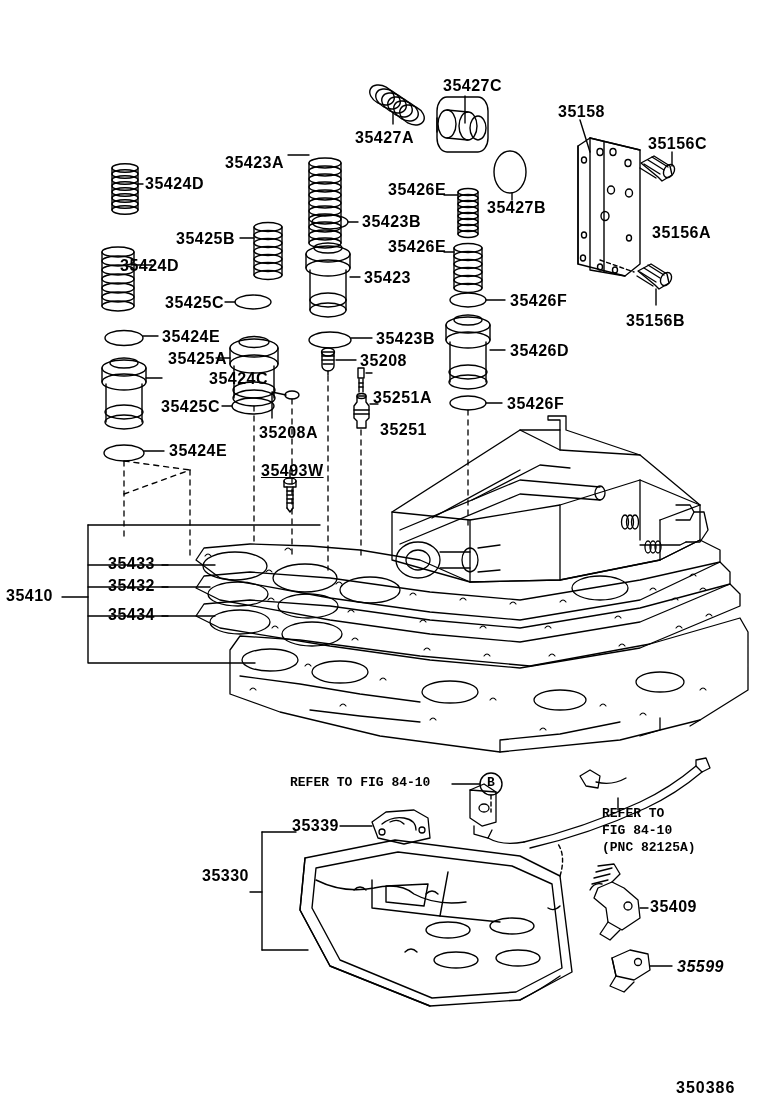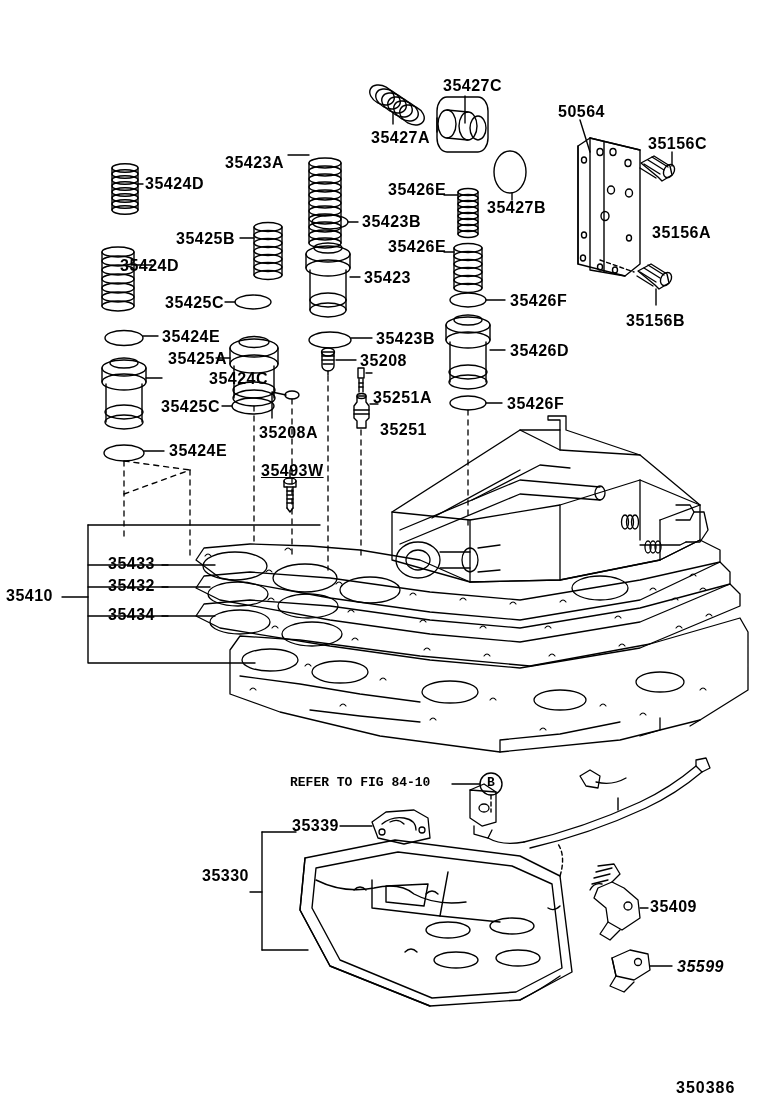--- a/index.html
+++ b/index.html
@@ -533,23 +533,23 @@
       </g>
       <line x1="650" y1="966" x2="672" y2="966"></line>
 
       <path d="M560 876 q6 -20 -2 -32" stroke-dasharray="4 3"></path>
 
     </g>
   </svg>
 
   <div class="lbl" style="left:145px;top:176px;">35424D</div>
   <div class="lbl" style="left:225px;top:146px;margin-top:9px;">35423A</div>
-  <div class="lbl" style="left:371px;top:130px;">35427A</div>
+  <div class="lbl" style="left:355px;top:130px;">35427A</div>
   <div class="lbl" style="left:443px;top:78px;">35427C</div>
-  <div class="lbl" style="left:558px;top:104px;">50564</div>
+  <div class="lbl" style="left:558px;top:104px;">35158</div>
   <div class="lbl" style="left:648px;top:136px;">35156C</div>
   <div class="lbl" style="left:176px;top:231px;">35425B</div>
   <div class="lbl" style="left:120px;top:258px;">35424D</div>
   <div class="lbl" style="left:362px;top:214px;">35423B</div>
   <div class="lbl" style="left:388px;top:182px;">35426E</div>
   <div class="lbl" style="left:487px;top:200px;">35427B</div>
   <div class="lbl" style="left:388px;top:239px;">35426E</div>
   <div class="lbl" style="left:652px;top:225px;">35156A</div>
   <div class="lbl" style="left:364px;top:270px;">35423</div>
   <div class="lbl" style="left:165px;top:295px;">35425C</div>
@@ -572,16 +572,19 @@
   <div class="lbl" style="left:108px;top:578px;">35432</div>
   <div class="lbl" style="left:6px;top:588px;">35410</div>
   <div class="lbl" style="left:108px;top:607px;">35434</div>
   <div class="lbl" style="left:292px;top:818px;">35339</div>
   <div class="lbl" style="left:202px;top:868px;">35330</div>
   <div class="lbl" style="left:650px;top:899px;">35409</div>
   <div class="lbl" style="left:677px;top:959px;font-style:italic;">35599</div>
 
   <div class="lbl ref" style="left:290px;top:776px;">REFER TO FIG 84-10</div>
   <div class="lbl ref" style="left:487px;top:776px;">B</div>
+  <div class="lbl ref multi" style="left:602px;top:806px;">REFER TO
+FIG 84-10
+(PNC 82125A)</div>
 
   <div class="lbl fig" style="left:676px;top:1080px;">350386</div>
 
 </div>
 
 </body></html>

